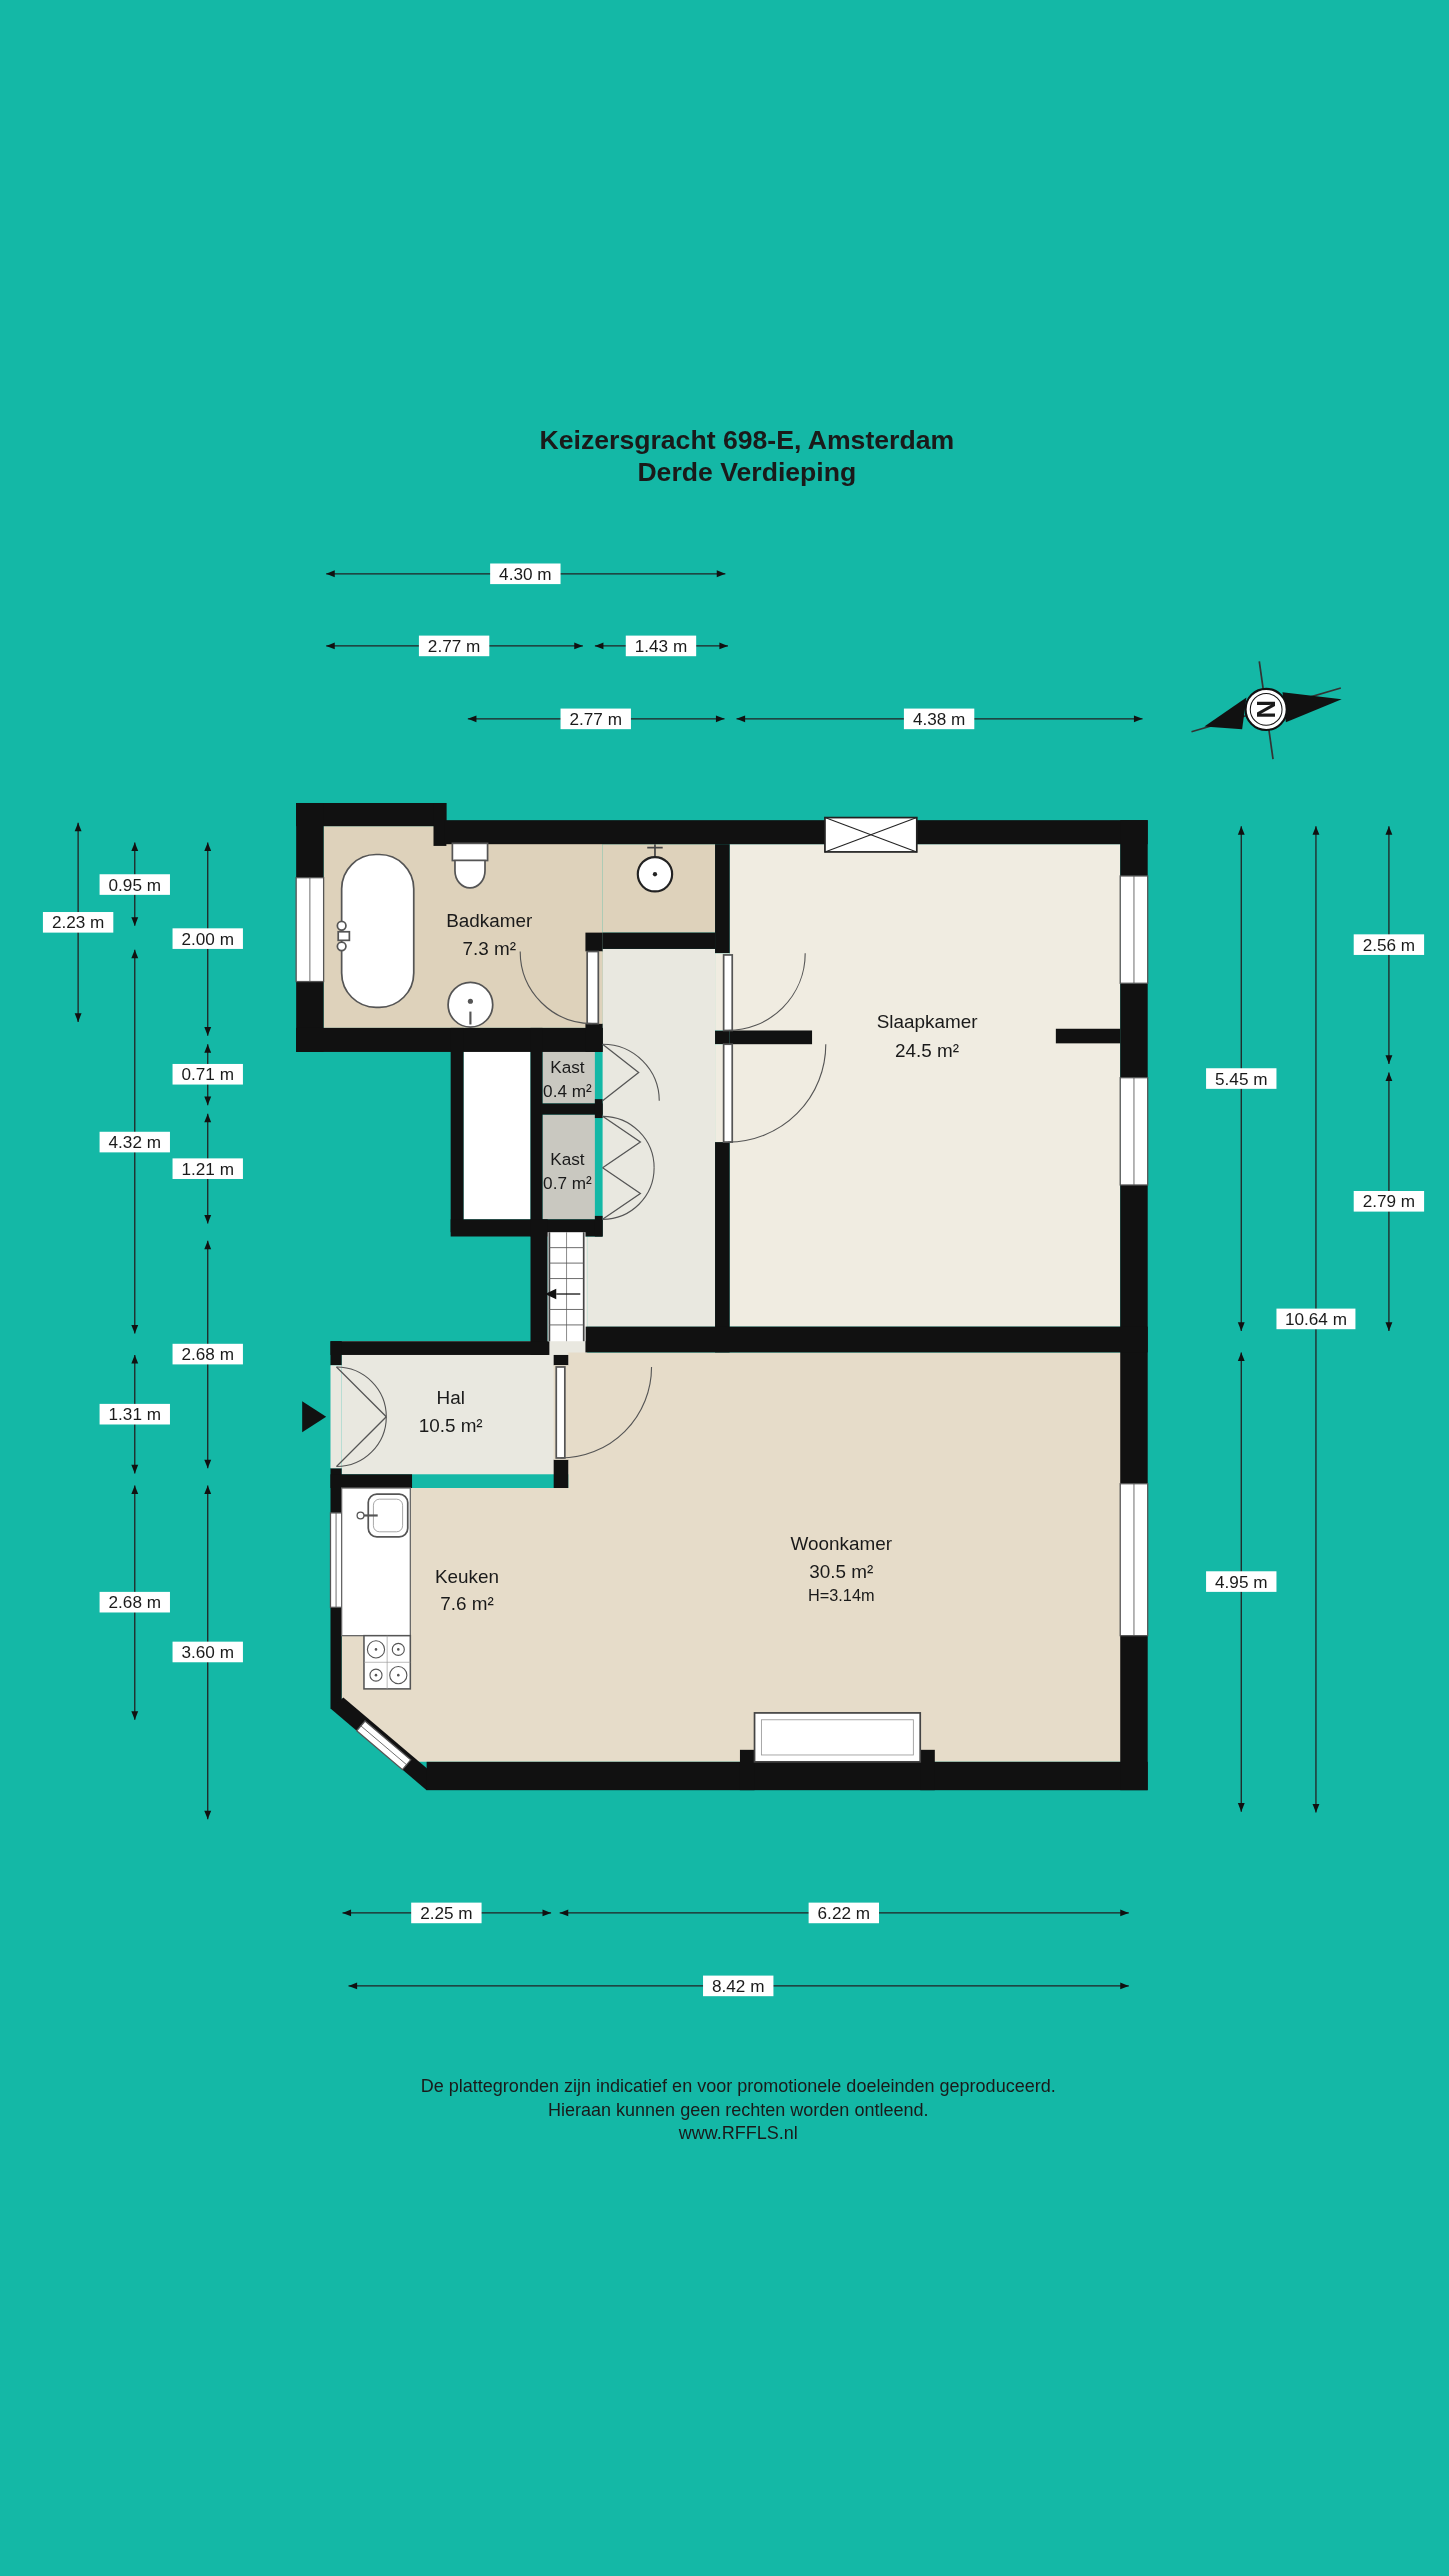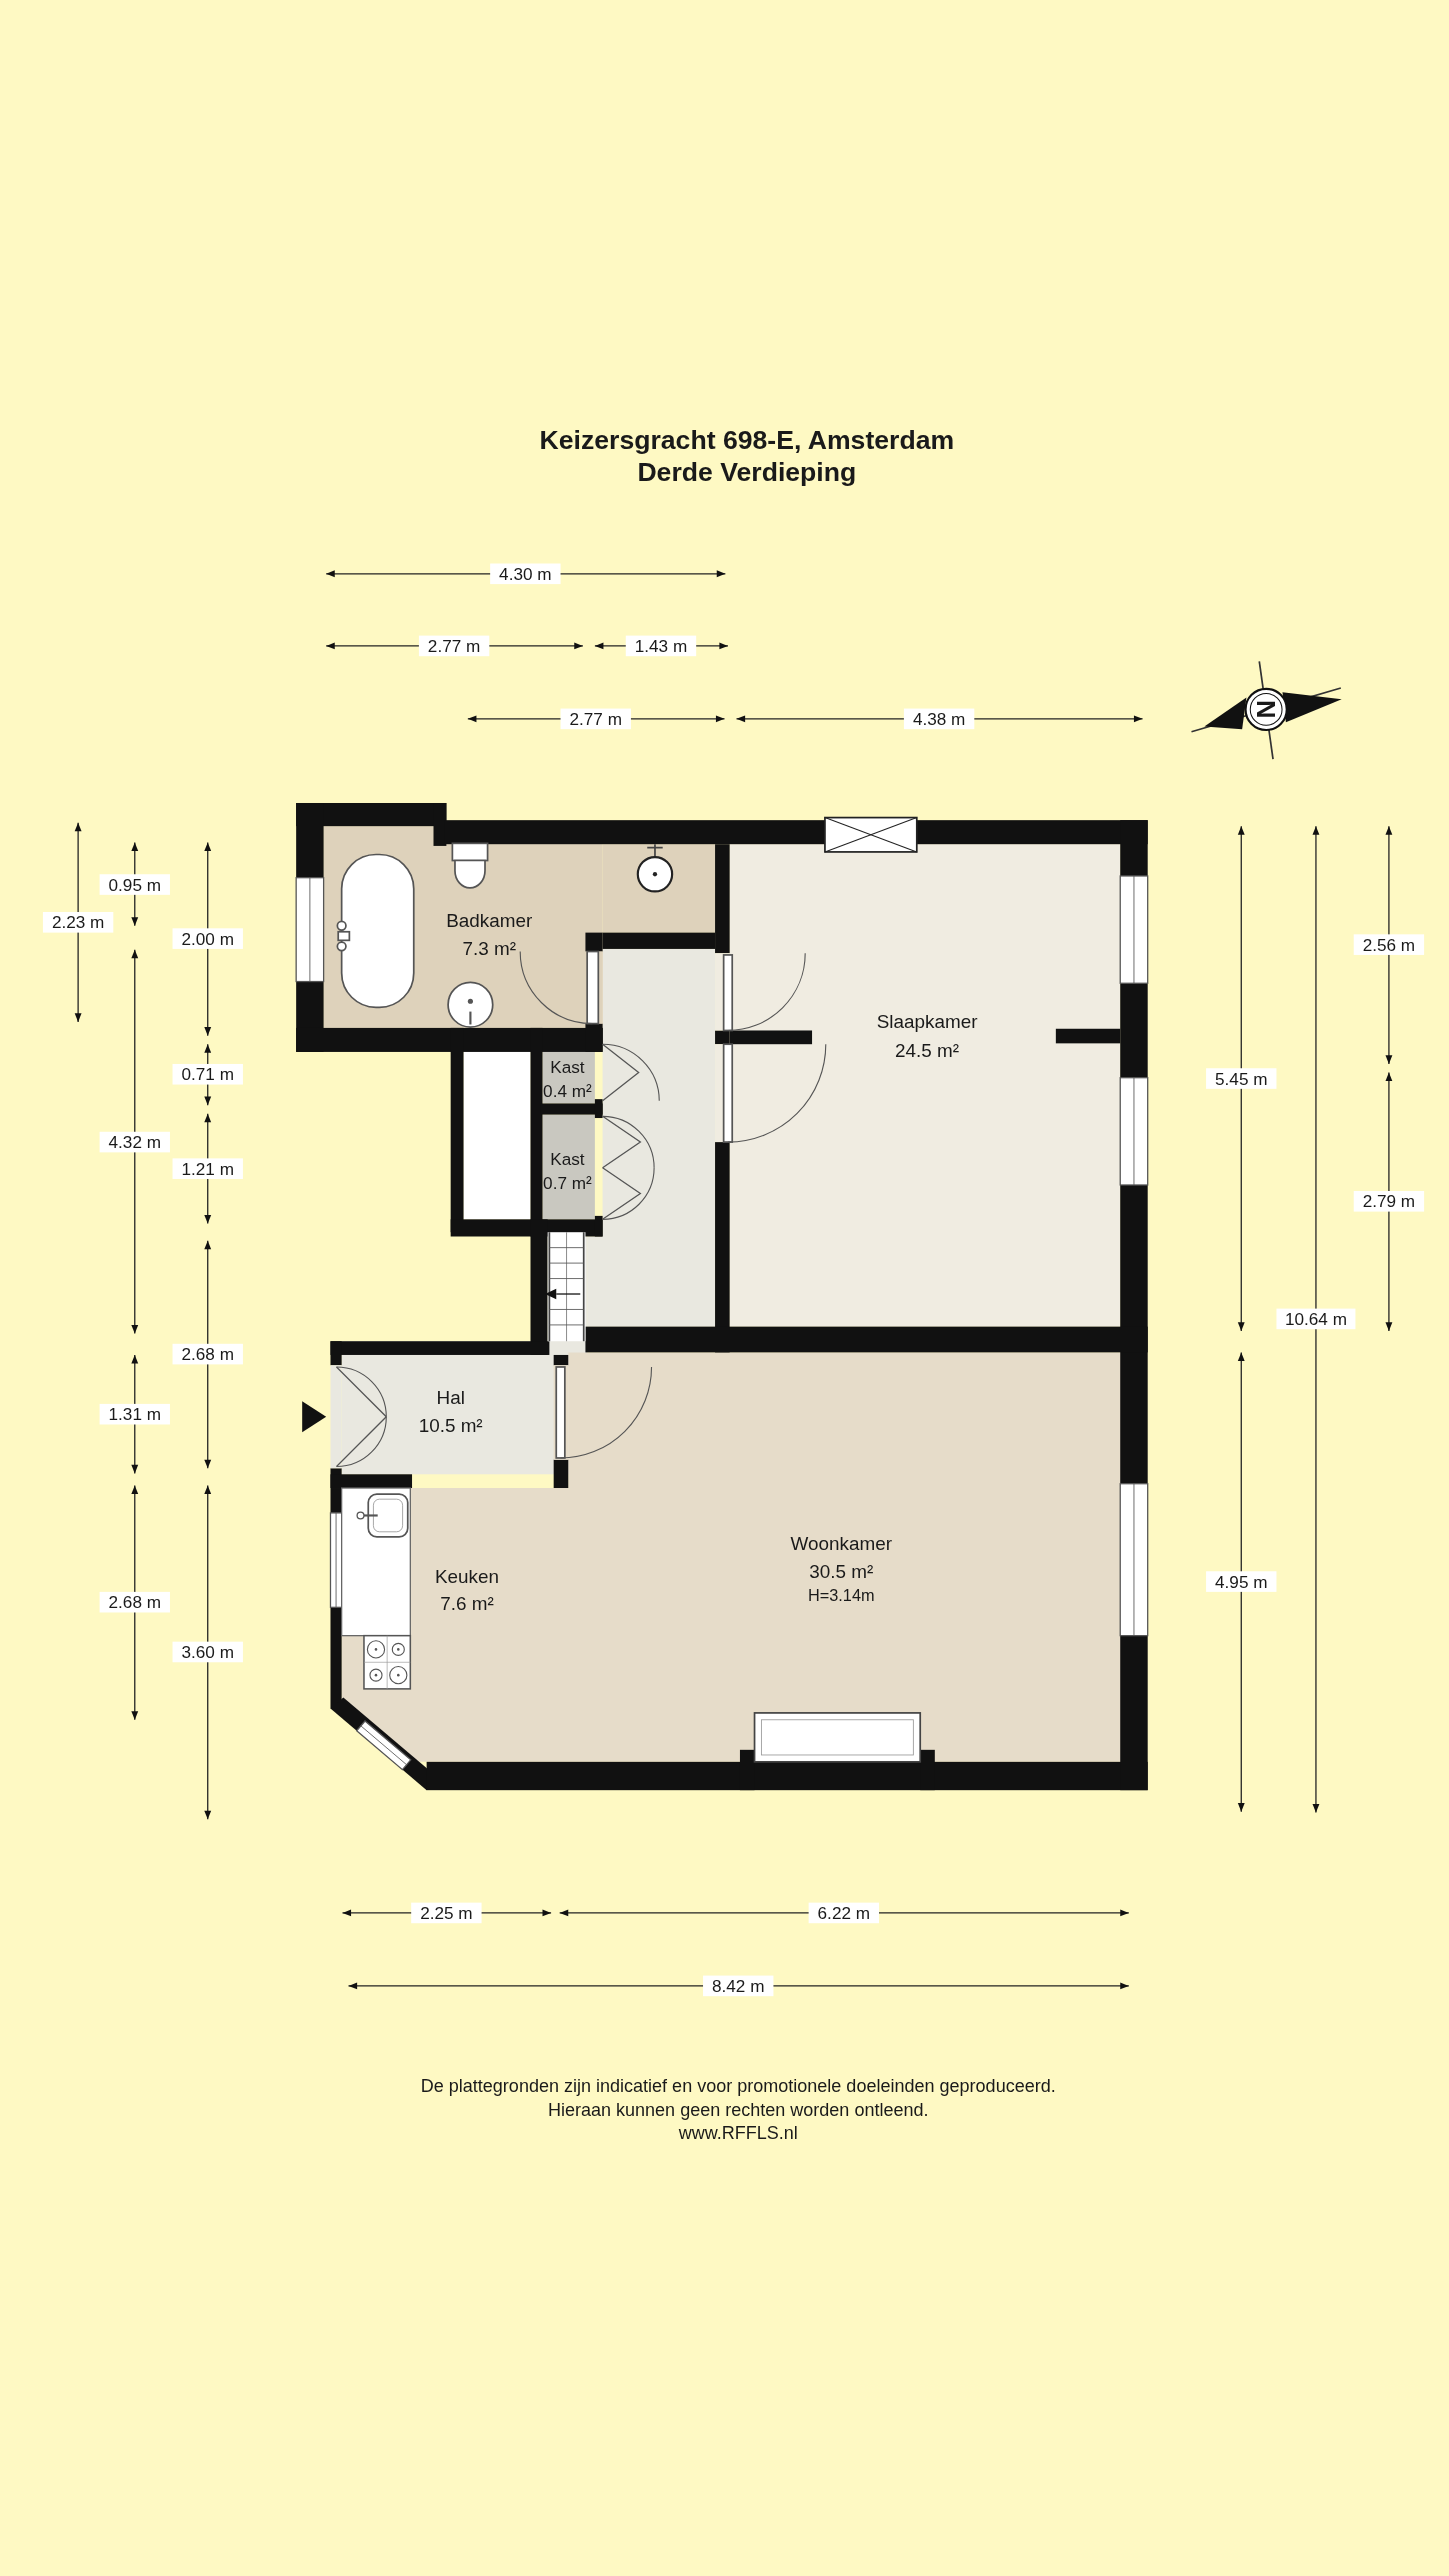--- a/index.html
+++ b/index.html
@@ -1,16 +1,16 @@
 <!DOCTYPE html>
 <html style="--wall: #111111; --bath-floor: #ded2bb; --bedroom-floor: #f0ece1; --hall-floor: #e9e8e0; --living-floor: #e6dcc9; --closet-floor: #c9c8c0;font-size:13.7px"><head>
 <meta charset="utf-8">
 <style>
   html,body{margin:0;padding:0;background:#ffffff;}
-  .page{position:relative;width:1449px;height:2576px;background:#fef9c3;font-family:"Liberation Sans", sans-serif;}
+  .page{position:relative;width:1449px;height:2576px;background:#14b8a6;font-family:"Liberation Sans", sans-serif;}
   svg{position:absolute;left:0;top:0;}
   text{fill:#1a1a1a;}
   .title-line{font-size:31px;font-weight:bold;}
   .room-label{font-size:22px;}
   .room-sub{font-size:22px;}
   .room-h{font-size:19px;}
   .kast-label{font-size:20px;}
   .dim-text{font-size:20px;}
   .footer-text{font-size:21px;}
   .compass-letter{font-size:30px;font-weight:bold;}

